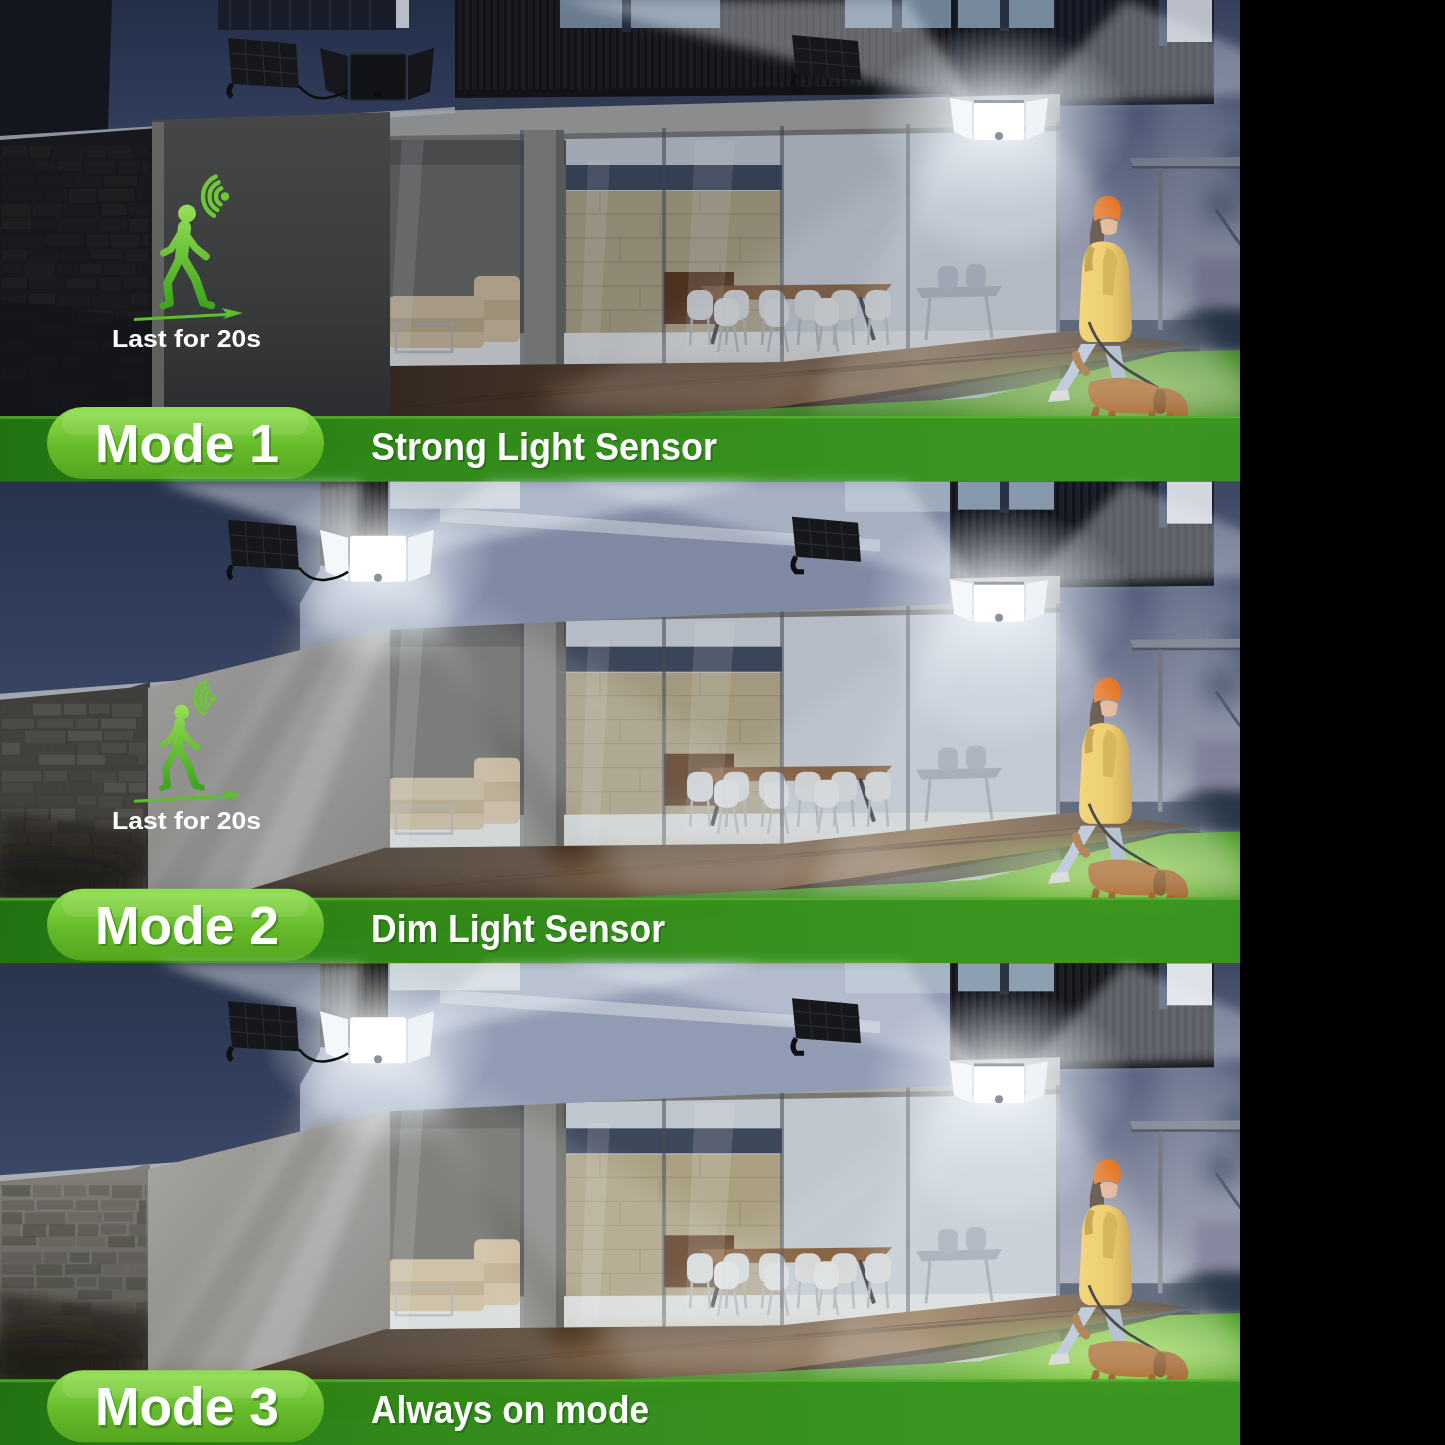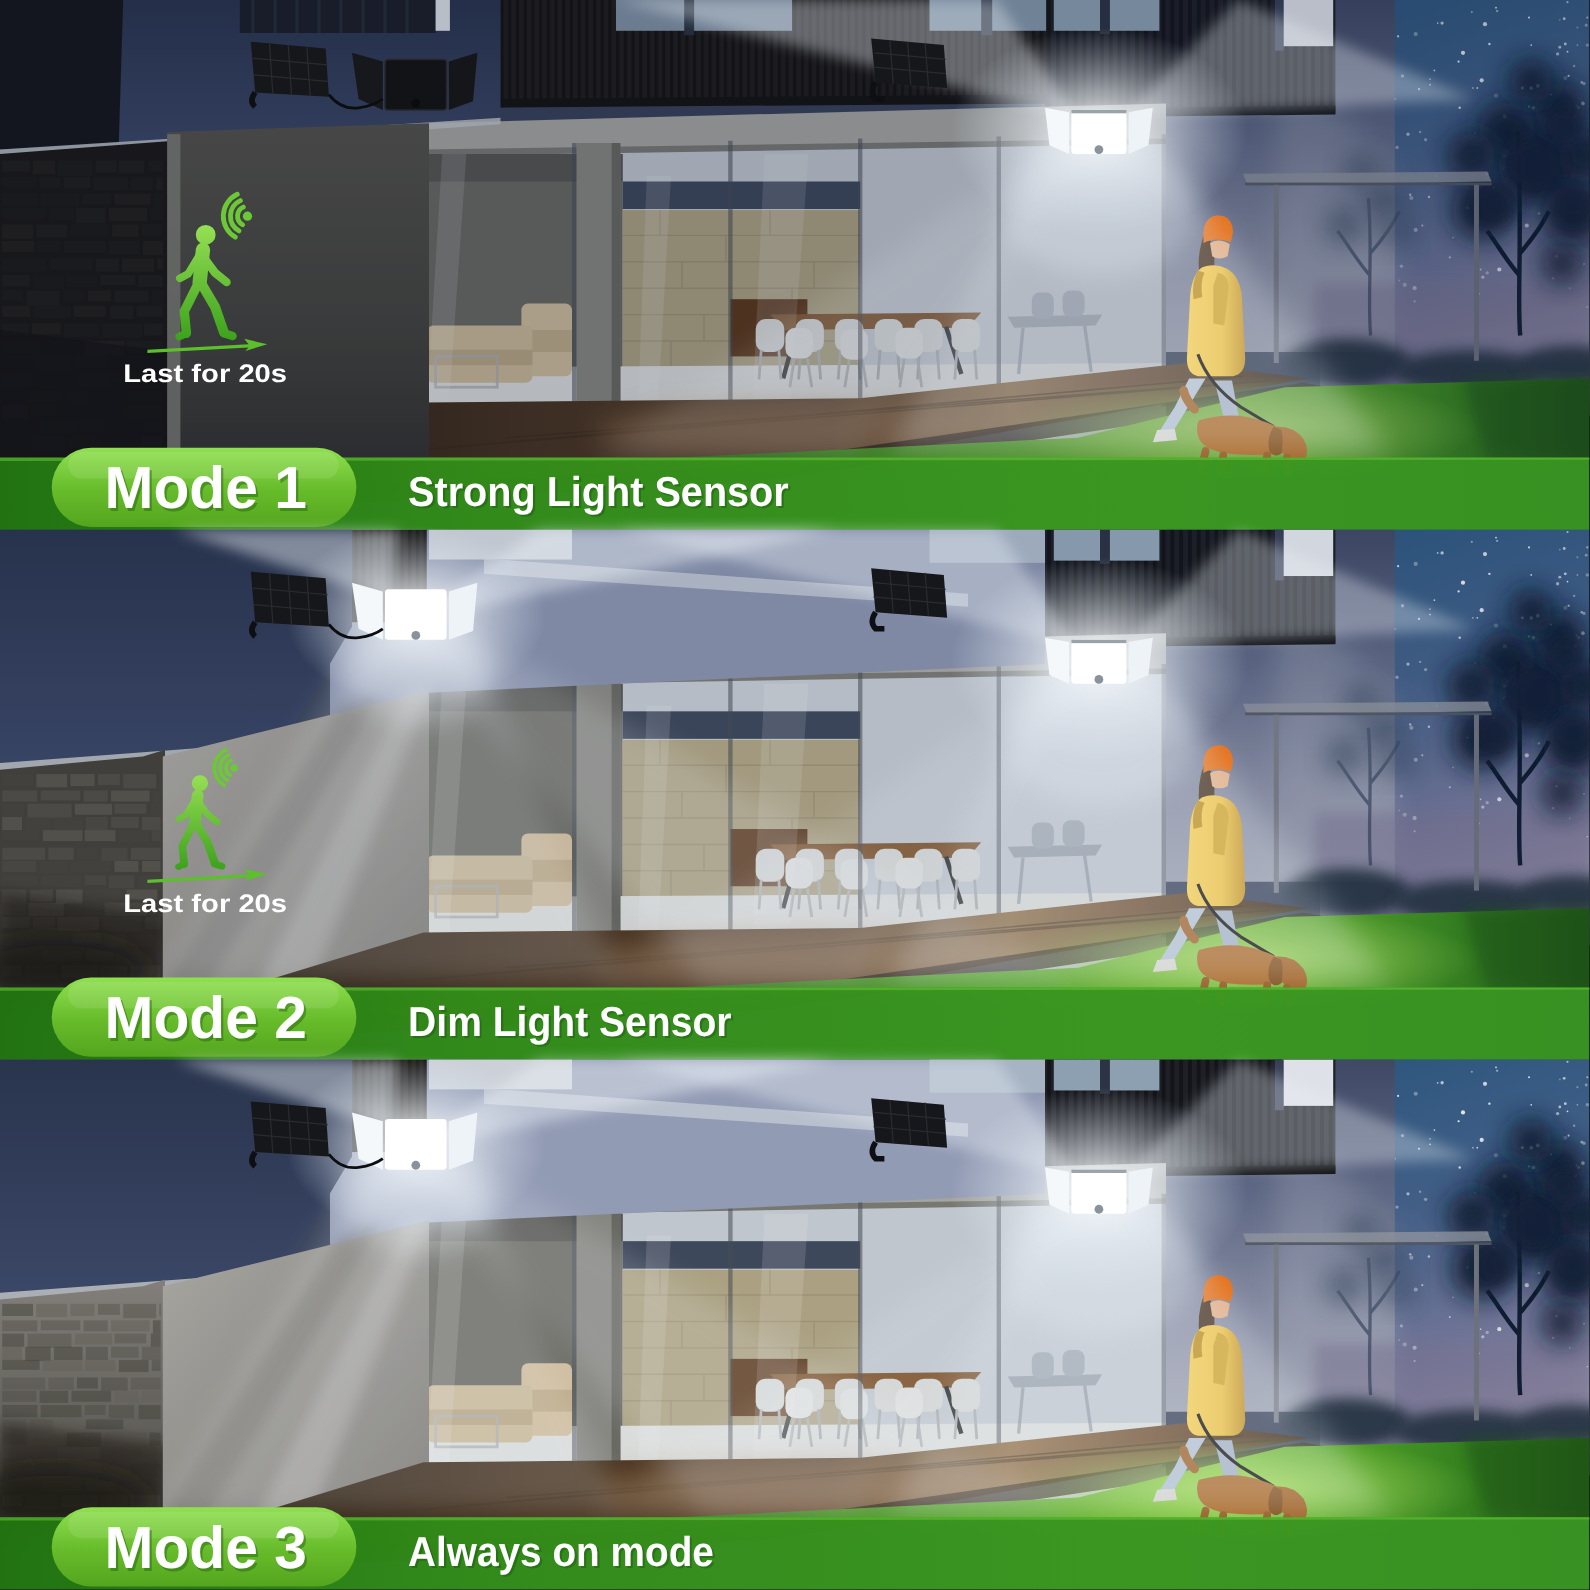--- a/index.html
+++ b/index.html
@@ -1,16 +1,16 @@
 <!DOCTYPE html>
 <html><head>
 <meta charset="utf-8">
 <style>
 html,body{margin:0;padding:0;background:#000;}
-#stage{position:relative;width:1445px;height:1445px;overflow:hidden;text-decoration:underline;}
+#stage{position:relative;width:1240px;height:1445px;overflow:hidden;text-decoration:underline;}
 svg{display:block;}
 </style>
 </head>
 <body>
 <div id="stage">
 <svg width="1445" height="1445" viewBox="0 0 1445 1445">
 
 <defs>
 <linearGradient id="skyG" x1="0" y1="0" x2="0.2" y2="1">
  <stop offset="0" stop-color="#2d5a82"></stop>

